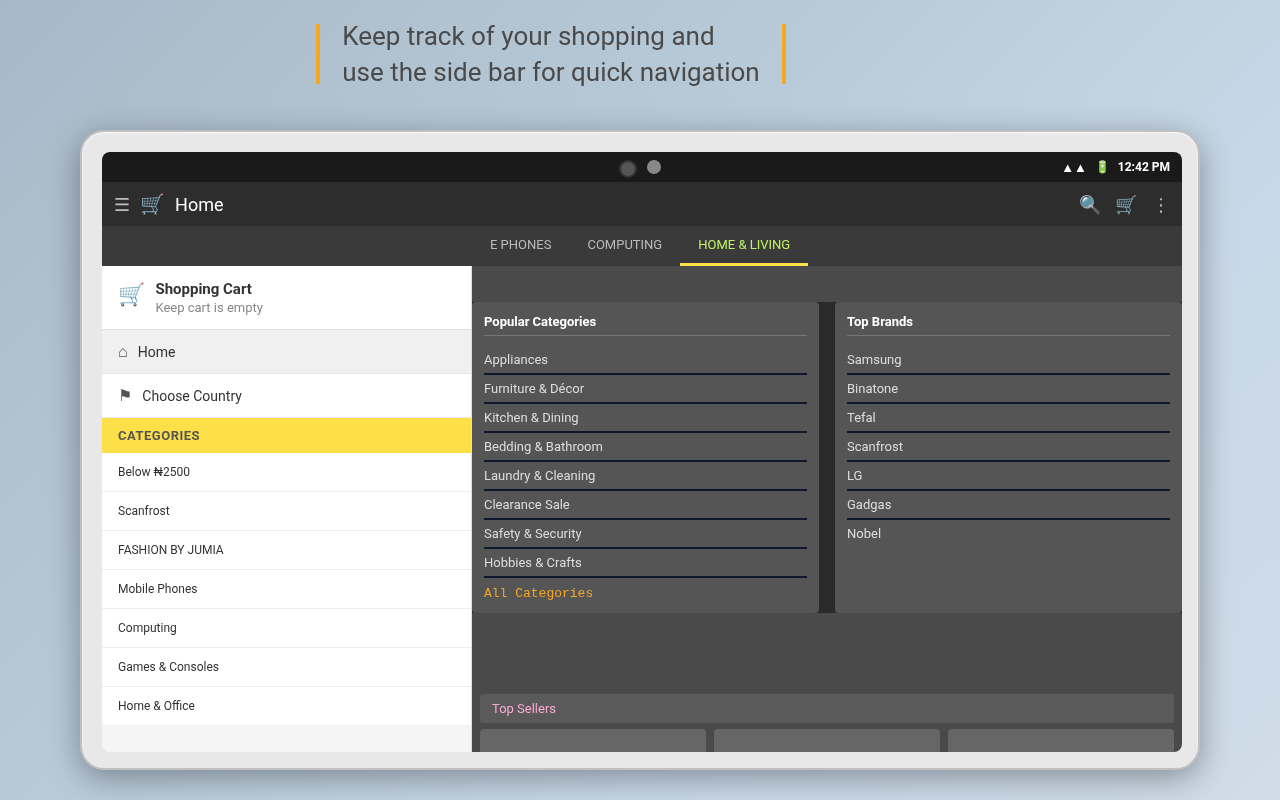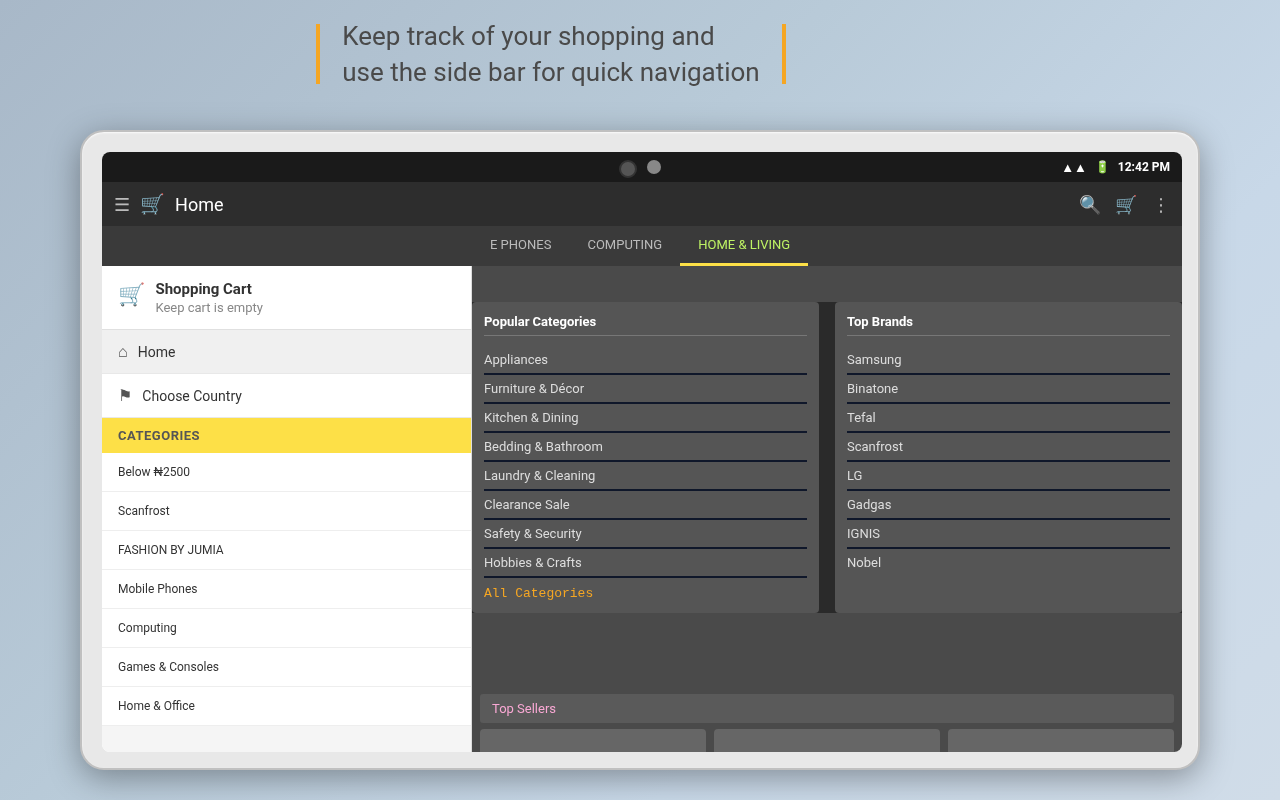--- a/index.html
+++ b/index.html
@@ -357,21 +357,20 @@
           </div>
 
           <div class="dropdown-col">
             <div class="dropdown-col-title">Top Brands</div>
             <div class="dropdown-col-item">Samsung</div>
             <div class="dropdown-col-item">Binatone</div>
             <div class="dropdown-col-item">Tefal</div>
             <div class="dropdown-col-item">Scanfrost</div>
             <div class="dropdown-col-item">LG</div>
             <div class="dropdown-col-item">Gadgas</div>
-            <div class="dropdown-col-item">IGNIS</div>
             <div class="dropdown-col-item">Nobel</div>
           </div>
 
         </div>
 
         <div style="margin-top: 420px; padding: 8px;">
           <div style="background:#5a5a5a; color:#f9a8d4; font-size:13px; padding:7px 12px; margin-bottom:6px; border-radius:3px;">
             <span>Top Sellers</span>
           </div>
           <div style="display:flex;gap:8px;">

